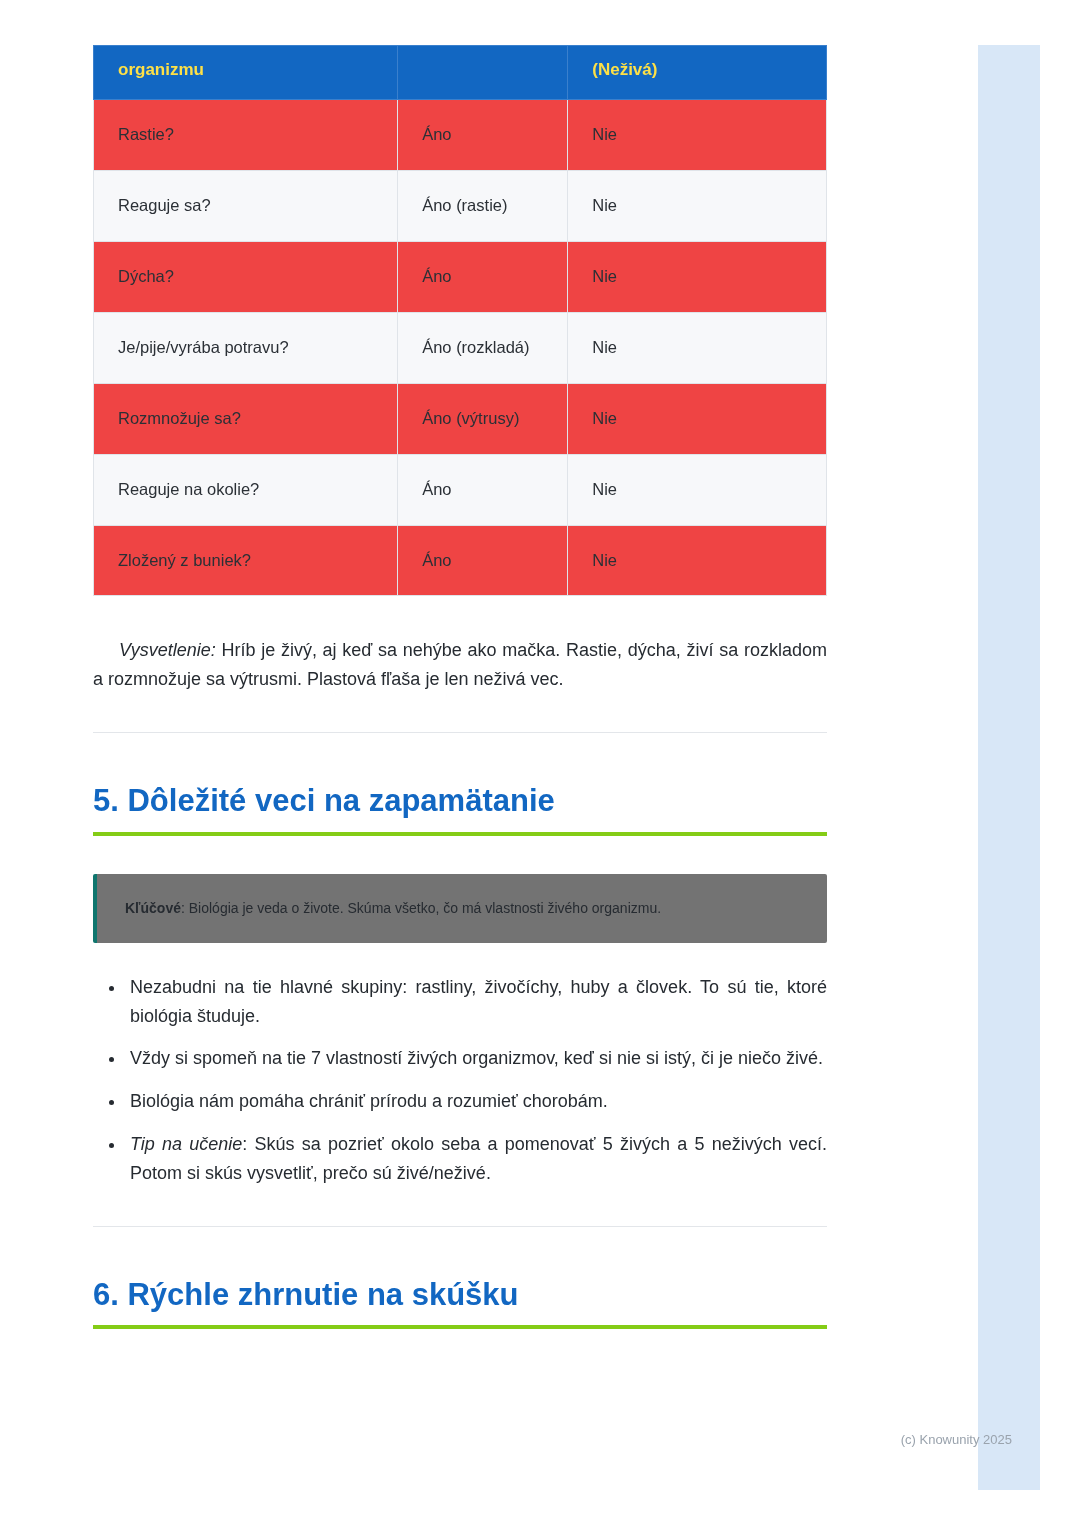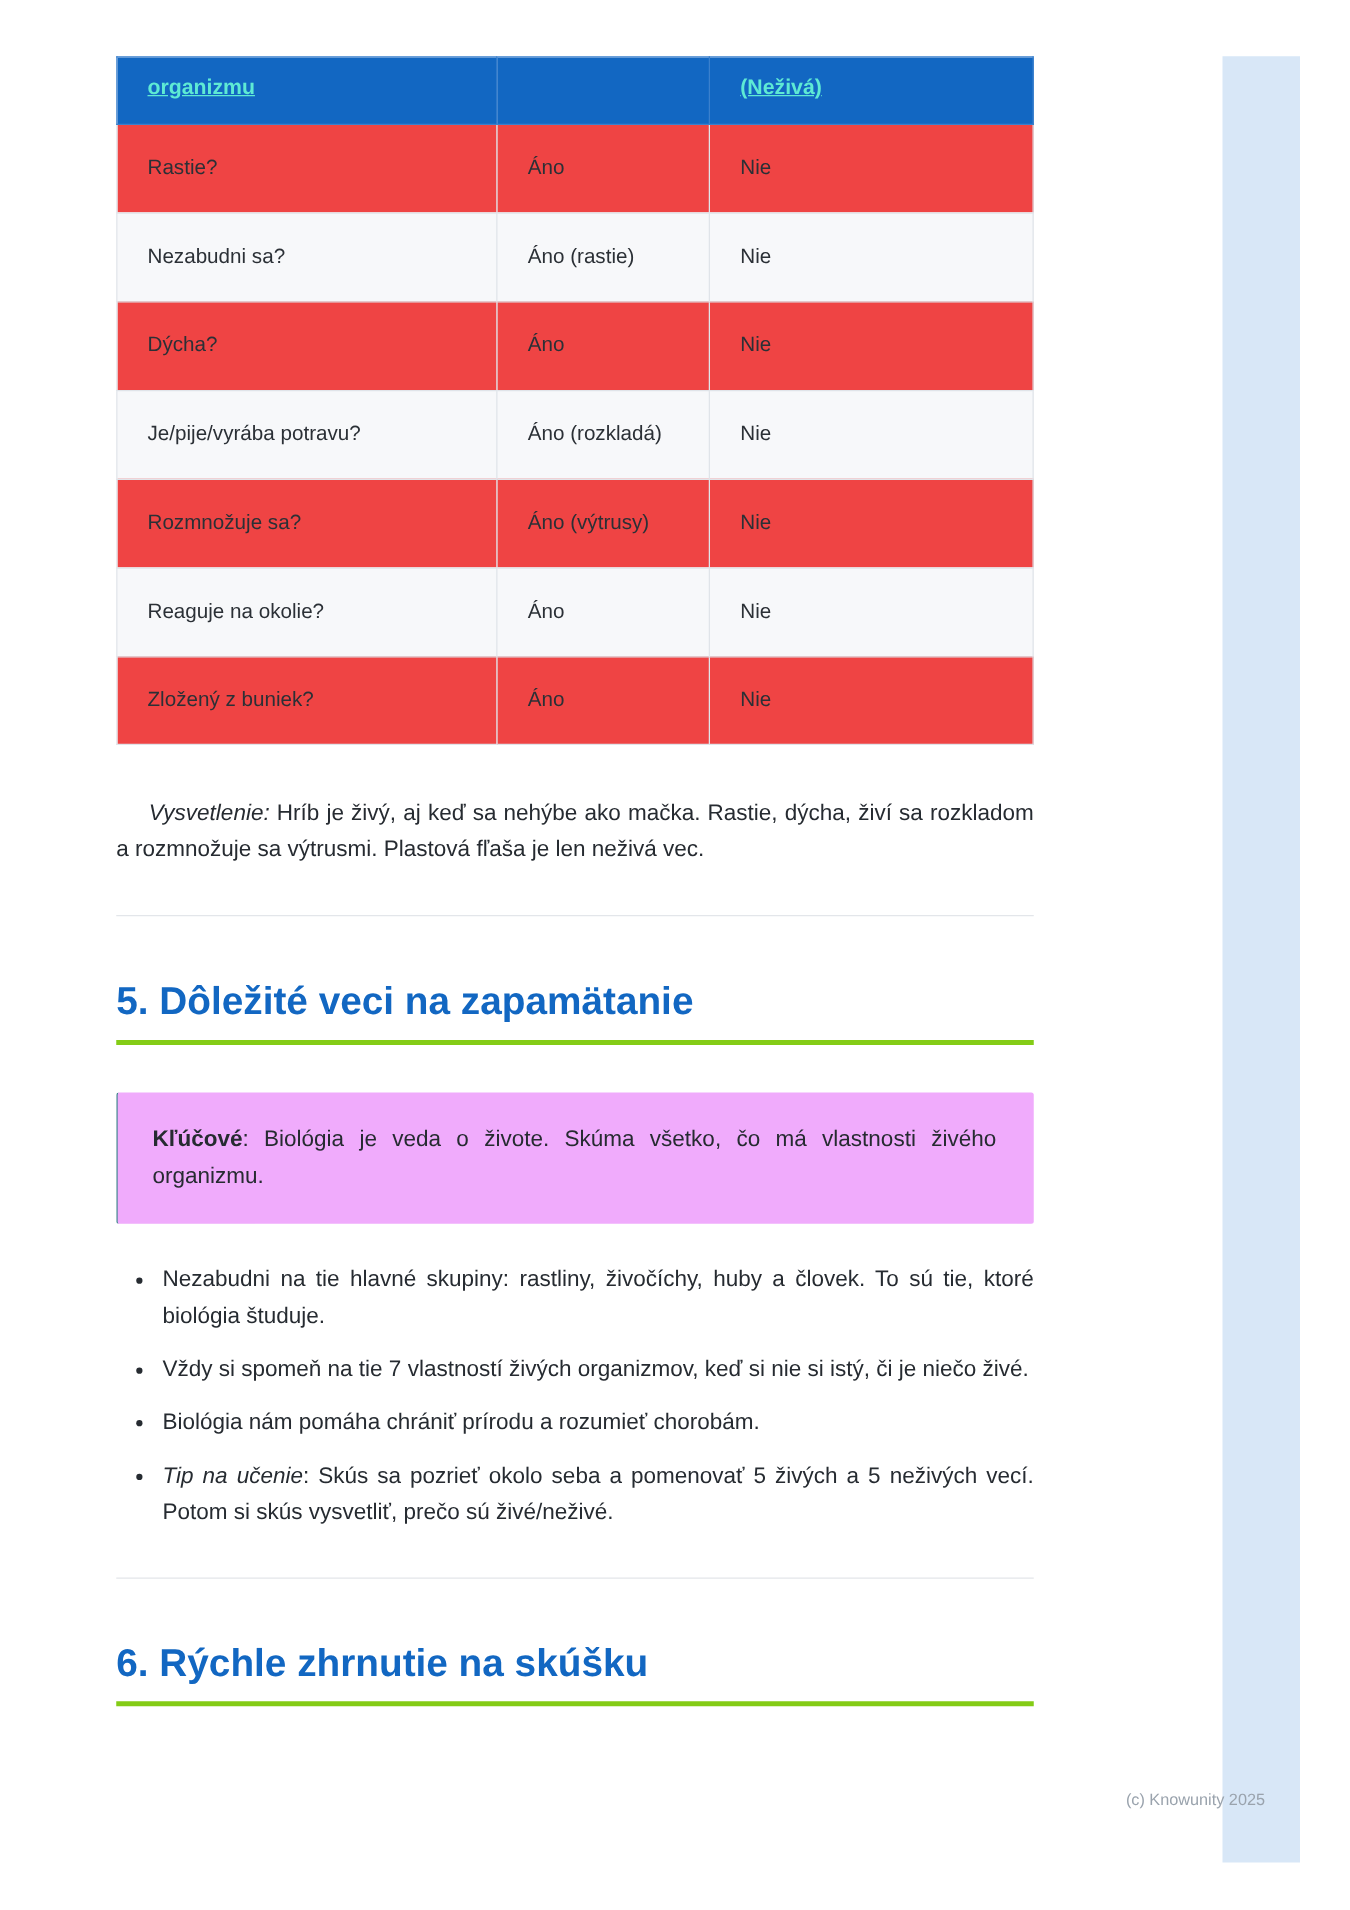--- a/index.html
+++ b/index.html
@@ -9,22 +9,22 @@
     background:#ffffff;
     color:#262b31;
     position:relative;
     overflow:hidden;
   }
   .content { position:absolute; left:93px; top:45px; width:734px; }
 
   
   table.props { width:100%; border-collapse:collapse; font-size:16.5px; color:#2b3036; table-layout:fixed; }
   table.props th {
-    background:#1267c2; color:#5eead4; text-align:left; font-weight:700;
-    padding:14px 24px 19px 24px; border:1px solid #3a80cd; font-size:17px;text-decoration:underline;
+    background:#1267c2; color:#fde047; text-align:left; font-weight:700;
+    padding:14px 24px 19px 24px; border:1px solid #3a80cd; font-size:17px;
   }
   table.props td {
     border:1px solid #e0e4e9; padding:23px 24px; vertical-align:middle;
     background:#ef4444; line-height:1.45;
   }
   table.props tbody tr:nth-child(even) td { background:#f7f8fa; }
   .col-prop { width:41.5%; }
   .col-live { width:23.2%; }
   .col-non  { width:35.3%; }
 
@@ -33,22 +33,22 @@
   .explanation em { font-style:italic;margin-left:26px; }
 
   hr.divider { border:none; border-top:1px solid #e3e6ea; margin:38px 0 0 0; }
 
   h2.section {
     margin-top:50px; font-size:31px; line-height:1.15; color:#1267c2;
     font-weight:700; padding-bottom:13px; border-bottom:4px solid #84cc16;
   }
 
   .callout {
-    margin-top:38px; background:#f0abfc; border-left:1px solid #0f766e;
-    padding:23px 30px 23px 28px; font-size:18px; line-height:1.65;
+    margin-top:38px; background:#737373; border-left:4px solid #0f766e;
+    padding:23px 30px 23px 28px; font-size:14px; line-height:1.65;
     text-align:justify; border-radius:2px;
   }
   .callout strong { font-weight:700; }
 
   ul.notes { margin-top:30px; padding-left:33px; font-size:18px; line-height:1.6; list-style:disc; }
   ul.notes li { margin-bottom:14px; padding-left:4px; text-align:justify; }
   ul.notes li strong { font-weight:400; }
   ul.notes li em { font-style:italic; }
 
   
@@ -74,21 +74,21 @@
         <th class="col-non">(Neživá)</th>
       </tr>
     </thead>
     <tbody>
       <tr>
         <td>Rastie?</td>
         <td>Áno</td>
         <td>Nie</td>
       </tr>
       <tr>
-        <td>Nezabudni sa?</td>
+        <td>Reaguje sa?</td>
         <td>Áno (rastie)</td>
         <td>Nie</td>
       </tr>
       <tr>
         <td>Dýcha?</td>
         <td>Áno</td>
         <td>Nie</td>
       </tr>
       <tr>
         <td>Je/pije/vyrába potravu?</td>

